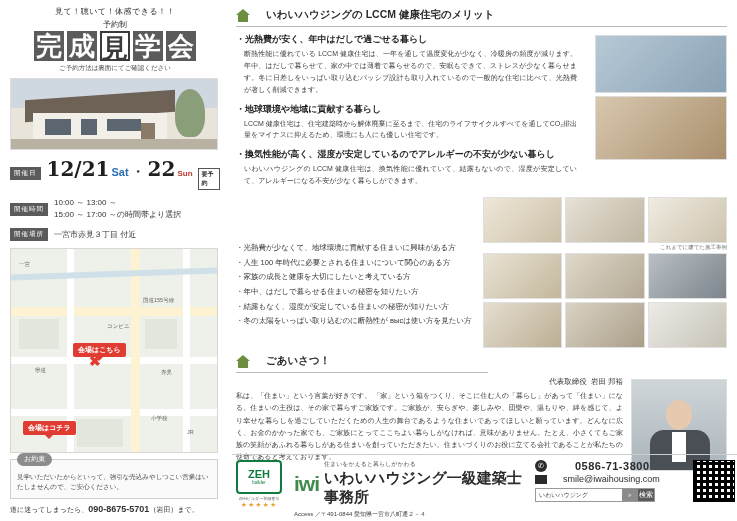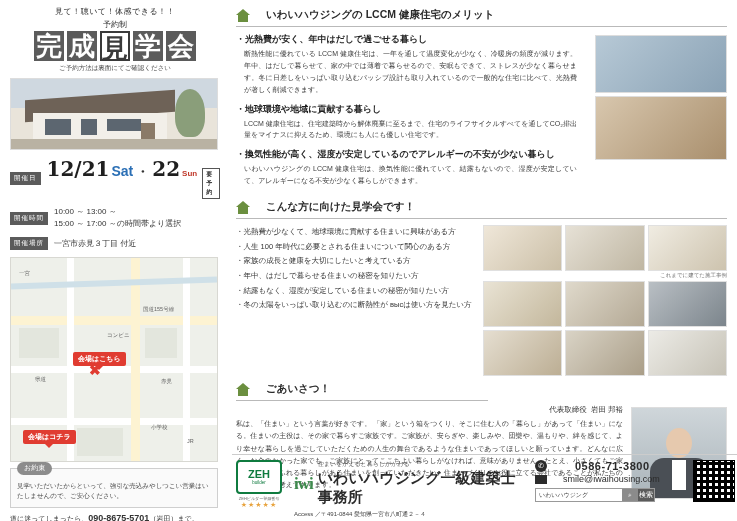--- a/index.html
+++ b/index.html
@@ -43,21 +43,21 @@
   .kv-photo .grass { position:absolute; left:0; bottom:0; width:100%; height:10px; background:#b9b2a3; }
   .kv-photo .tree { position:absolute; right:12px; top:10px; width:30px; height:48px; background:#8a9e7a; border-radius:50% 50% 40% 40%; }
 
   .info-row { display:flex; align-items:center; margin-top:7px; }
   .info-tag {
     flex:0 0 auto; background:#5b5b5b; color:#fff; font-size:6.5px;
     padding:2px 4px; margin-right:6px; letter-spacing:1px; white-space:nowrap;
   }
   .dates { display:flex; align-items:baseline; font-weight:bold; }
   .d-num { font-size:20px; color:#1f1f1f; font-family:"DejaVu Serif", serif; }
-  .d-sat { font-size:14px; color:#2b6fb5; margin-left:2px; }
+  .d-sat { font-size:11px; color:#2b6fb5; margin-left:2px; }
   .d-dot { font-size:13px; margin:0 3px; color:#333; }
   .d-sun { font-size:8px; color:#c0392b; margin-left:2px; }
   .need-res {
     display:inline-block; border:1px solid #555; font-size:6px; padding:1px 3px; margin-left:5px;
     vertical-align:middle;
   }
   .times { font-size:8px; line-height:1.5; color:#333; }
   .place { font-size:8px; color:#333; }
 
   
@@ -111,21 +111,21 @@
   .top-text { flex:1 1 auto; }
   .top-photos { flex:0 0 132px; display:flex; flex-direction:column; gap:3px; padding-top:2px; }
   .ph { background:#cfc8bd; border:1px solid #ddd; overflow:hidden; position:relative; }
   .ph.p-a { height:58px; background:linear-gradient(135deg,#b7c9d6,#8aa2b5); }
   .ph.p-b { height:64px; background:linear-gradient(135deg,#d8c7ae,#a98f6d); }
 
   .list-line { font-size:7.5px; line-height:1.95; color:#333; }
   .list-line:before { content:"・"; }
 
   .mid-wrap { display:flex; gap:6px; margin-top:3px; }
-  .mid-left { flex:1 1 auto; }
+  .mid-left { flex:1 1 auto;margin-top:44px; }
   .mid-right { flex:0 0 244px; }
   .grid3 { display:grid; grid-template-columns:repeat(3,1fr); gap:3px; }
   .g-ph { height:46px; border:1px solid #e0e0e0; }
   .g1{background:linear-gradient(135deg,#efe7d9,#cbbfa7);}
   .g2{background:linear-gradient(135deg,#e6e1d6,#bfb6a2);}
   .g3{background:linear-gradient(135deg,#f0ece2,#cdc3ae);}
   .g4{background:linear-gradient(135deg,#e9e3d4,#c3b79c);}
   .g5{background:linear-gradient(135deg,#dfd9cb,#b3a894);}
   .g6{background:linear-gradient(135deg,#b9bfc4,#7c858c);}
   .g7{background:linear-gradient(135deg,#e5ded0,#bcae94);}
@@ -152,21 +152,21 @@
     width:46px; height:34px; margin:0 auto; border:2px solid #0f7b3f; border-radius:4px;
     background:#fff; display:flex; flex-direction:column; align-items:center; justify-content:center;
   }
   .zeh-badge .z1 { font-size:11px; font-weight:bold; color:#0f7b3f; line-height:1; }
   .zeh-badge .z2 { font-size:4.5px; color:#0f7b3f; }
   .zeh-sub { font-size:4px; color:#666; margin-top:2px; }
   .stars { color:#e8a33d; font-size:7px; letter-spacing:1px; }
 
   .company { flex:1 1 auto; }
   .co-mark { display:flex; align-items:center; gap:5px; }
-  .co-logo { font-size:17px; font-weight:bold; color:#3f8b4e; font-family:Liberation Serif, serif; letter-spacing:-1px; }
+  .co-logo { font-size:21px; font-weight:bold; color:#3f8b4e; font-family:Liberation Sans, sans-serif; letter-spacing:-1px; }
   .co-tag { font-size:6px; color:#555; }
   .co-name { font-size:15px; font-weight:bold; color:#2b2b2b; }
   .co-addr { font-size:6px; color:#444; line-height:1.6; margin-top:3px; }
 
   .contact { flex:0 0 150px; }
   .tel-line { display:flex; align-items:center; gap:4px; }
   .tel-ico { width:12px; height:12px; border-radius:50%; background:#2b2b2b; color:#fff; font-size:7px; display:flex; align-items:center; justify-content:center; }
   .tel-num { font-size:11px; font-weight:bold; letter-spacing:.5px;margin-left:24px; }
   .mail-line { display:flex; align-items:center; gap:16px; margin-top:2px; }
   .mail-ico { width:12px; height:9px; background:#2b2b2b; position:relative; }
@@ -296,27 +296,20 @@
           <div class="merit-h">換気性能が高く、湿度が安定しているのでアレルギーの不安が少ない暮らし</div>
           <div class="merit-b">いわいハウジングの LCCM 健康住宅は、換気性能に優れていて、結露もないので、湿度が安定していて、アレルギーになる不安が少なく暮らしができます。</div>
         </div>
       </div>
       <div class="top-photos">
         <div class="ph p-a"></div>
         <div class="ph p-b"></div>
       </div>
     </div>
 
-    <div class="sec-head" style="margin-top:6px;">
-      <span class="house-ico">
-          <span class="rf"></span>
-          <span class="bd"></span>
-        </span>
-      <span class="sec-title">こんな方に向けた見学会です！</span>
-    </div>
 
     <div class="mid-wrap">
       <div class="mid-left">
         <div class="list-line">光熱費が少なくて、地球環境に貢献する住まいに興味がある方</div>
         <div class="list-line">人生 100 年時代に必要とされる住まいについて関心のある方</div>
         <div class="list-line">家族の成長と健康を大切にしたいと考えている方</div>
         <div class="list-line">年中、はだしで暮らせる住まいの秘密を知りたい方</div>
         <div class="list-line">結露もなく、湿度が安定している住まいの秘密が知りたい方</div>
         <div class="list-line">冬の太陽をいっぱい取り込むのに断熱性が высは使い方を見たい方</div>
       </div>

